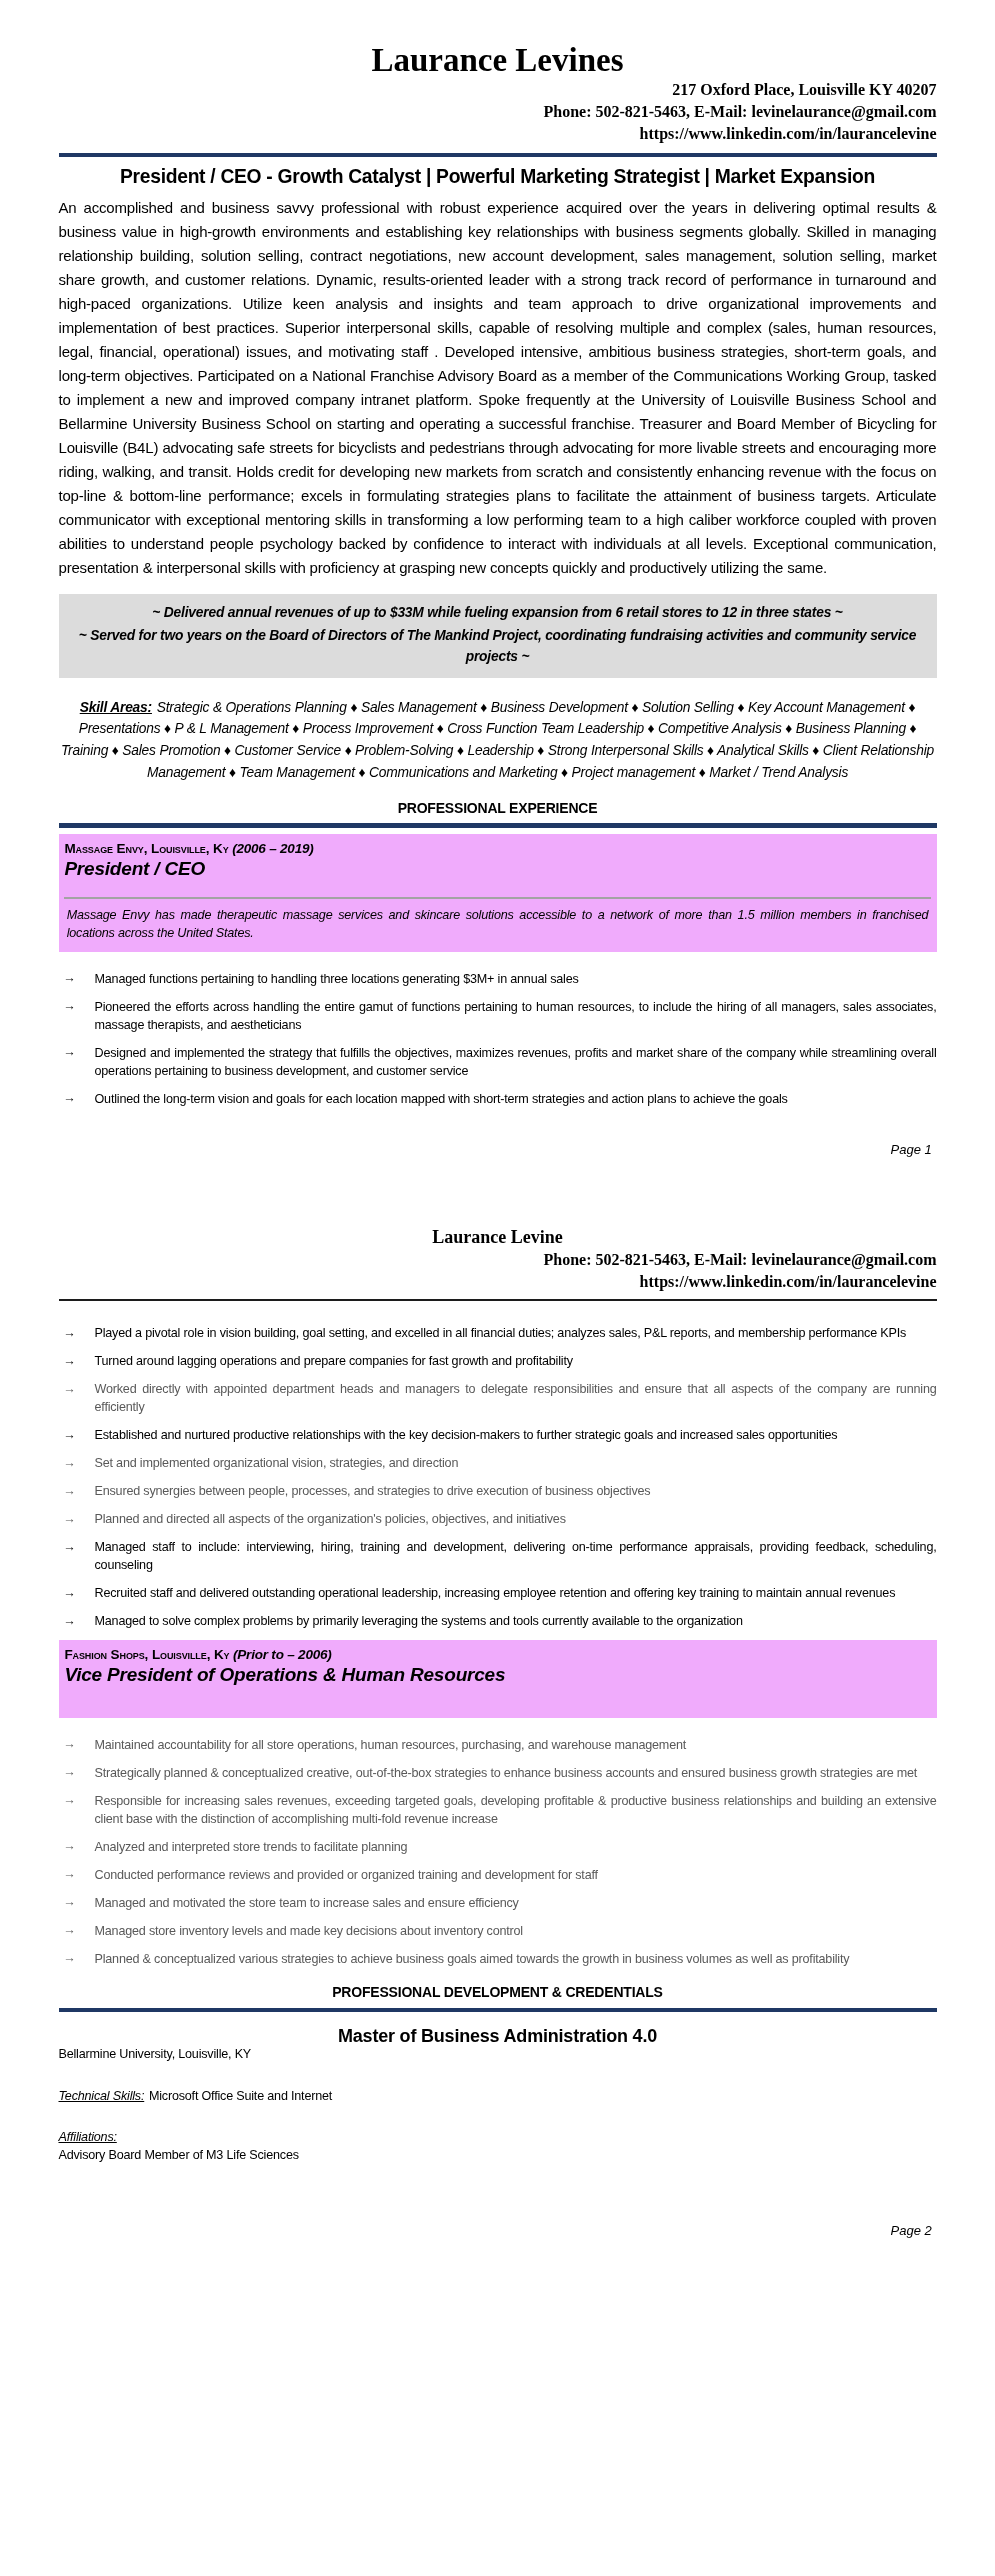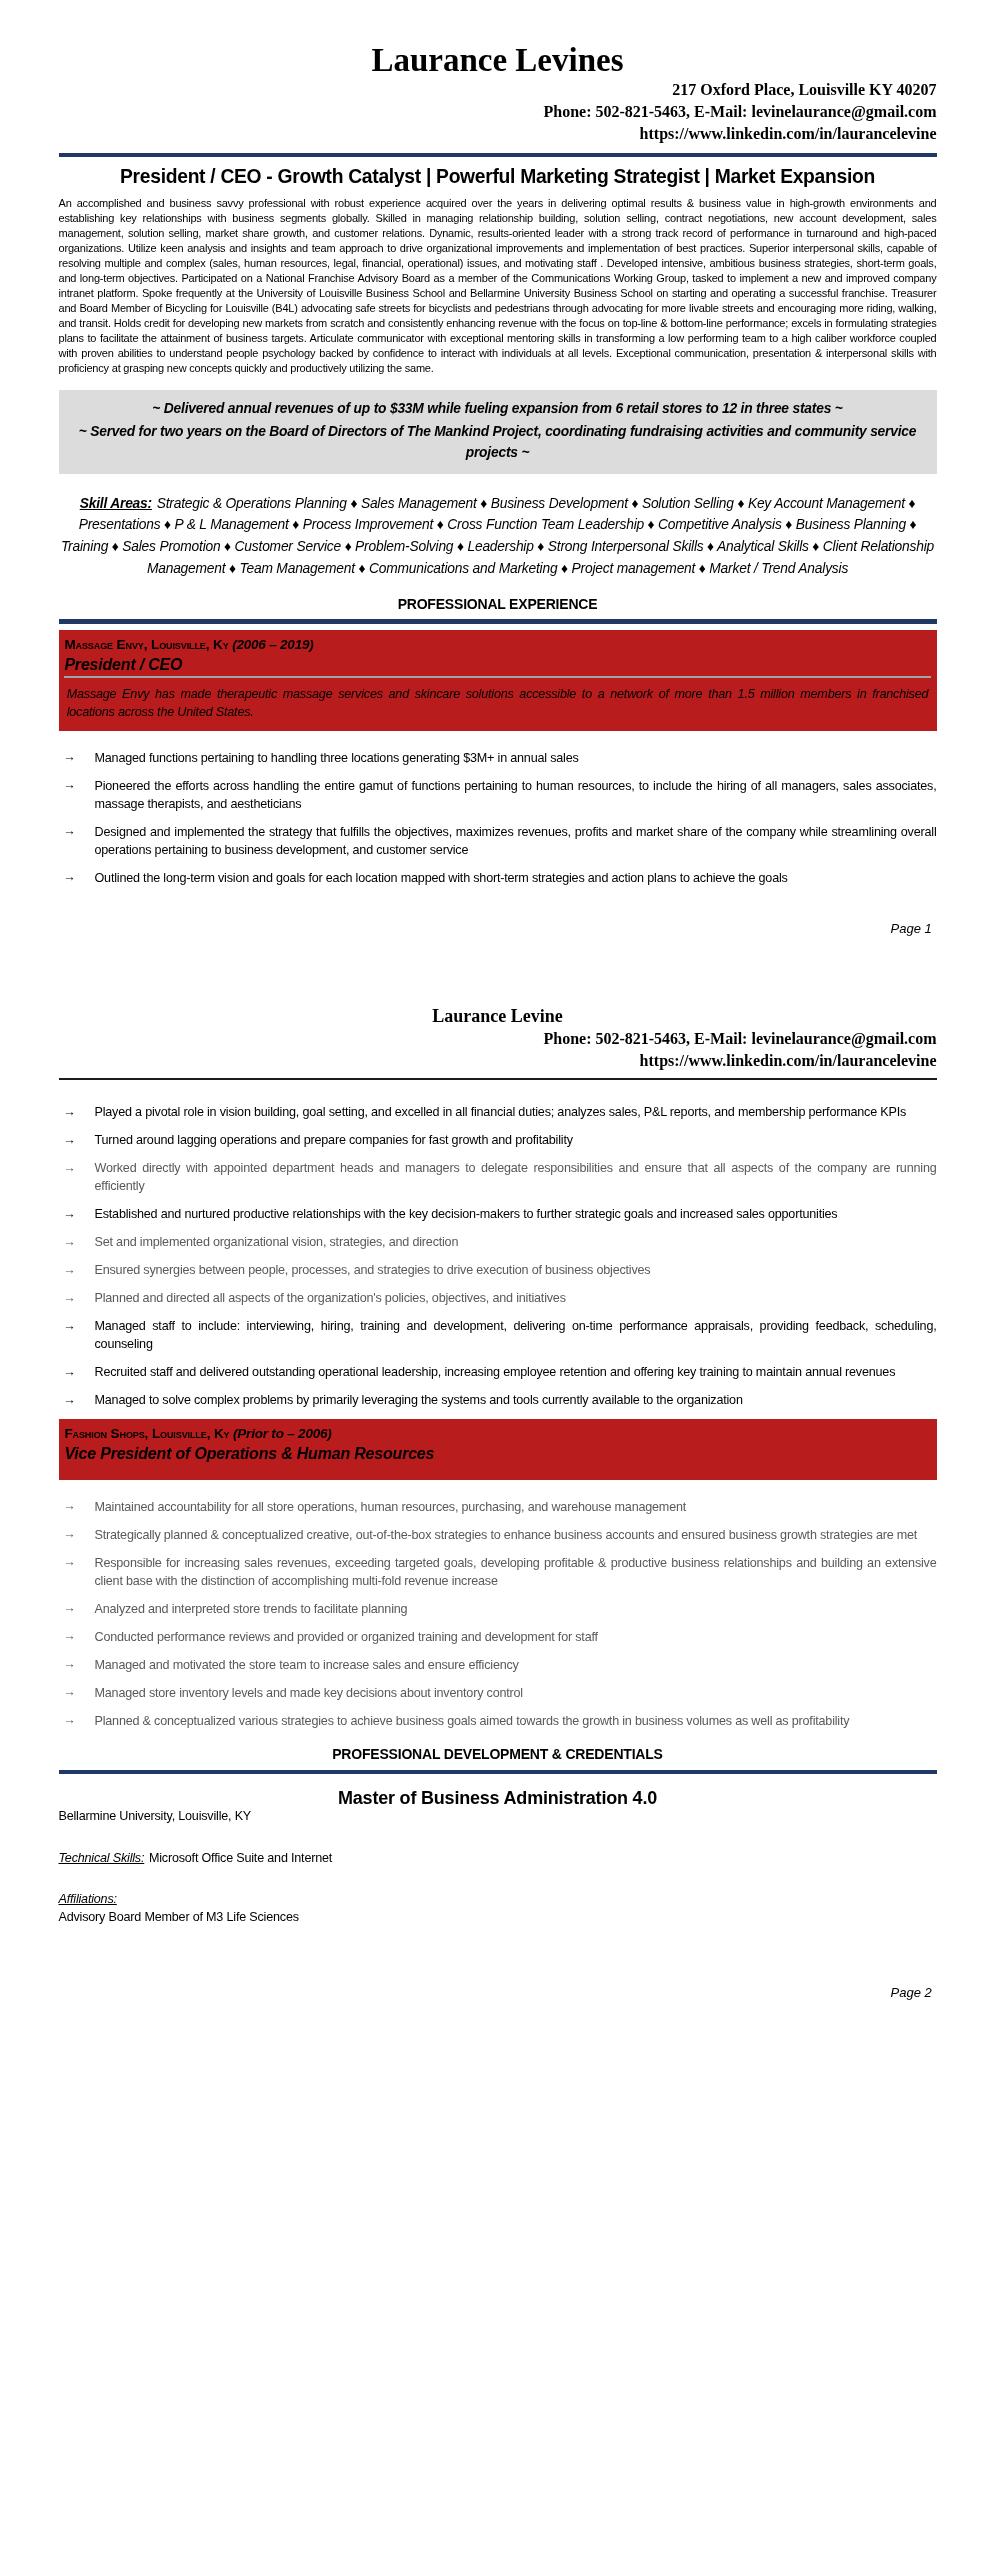--- a/index.html
+++ b/index.html
@@ -17,40 +17,40 @@
   .doc-name { font-size:33px; font-weight:bold; text-align:center; line-height:37px; }
   .doc-name2 { font-size:18px; font-weight:bold; text-align:center; line-height:23.4px; }
   .contact-line { font-size:16px; font-weight:bold; text-align:right; line-height:22px; }
 
   .rule-blue { height:4.7px; background:#1F3864; margin-top:7.6px; }
   .rule-thin { height:1.8px; background:#1c1c1c; margin-top:5.9px; }
   .rule-gray { height:2.3px; background:#A3A3A3; }
 
   .headline { font-size:19.3px; font-weight:bold; text-align:center; margin-top:8.8px; letter-spacing:-0.3px; }
 
-  .body-text { font-size:11px; line-height:15px; letter-spacing:-0.2px; }
+  .body-text { font-size:15px; line-height:24px; letter-spacing:-0.2px; }
   .summary { text-align:justify; margin-top:7.6px; }
 
   .hlbox {
     background:#DCDCDC; margin-top:14px; padding:8.2px 15px 9.4px;
     font-size:13.8px; line-height:21.7px; font-weight:bold; font-style:italic;
     text-align:center; letter-spacing:-0.2px;
   }
   .hl-item + .hl-item { margin-top:1.2px; }
 
   .skills { margin-top:19px; font-size:13.8px; line-height:21.7px; font-style:italic; text-align:center; letter-spacing:-0.2px; }
   .skills .lbl { font-weight:bold; text-decoration:underline; margin-right:4.7px; }
 
   .sechead { margin-top:16.4px; font-size:14px; font-weight:bold; text-align:center; letter-spacing:-0.2px; }
 
-  .jobband { background:#b91c1c; margin-top:5.9px; padding:4.7px 5.9px 0; }
+  .jobband { background:#f0abfc; margin-top:5.9px; padding:4.7px 5.9px 0; }
   .co-line { font-size:13.5px; font-weight:bold; line-height:20px; }
   .co { font-variant:small-caps; letter-spacing:-0.1px; }
   .dates { font-style:italic; margin-left:3.5px; letter-spacing:-0.2px; }
-  .role { font-size:16px; font-weight:bold; font-style:italic; line-height:19px; padding-bottom:2px; letter-spacing:-0.2px; }
+  .role { font-size:19px; font-weight:bold; font-style:italic; line-height:19px; padding-bottom:19px; letter-spacing:-0.2px; }
   .jobblurb { font-size:12.6px; font-style:italic; line-height:18px; text-align:justify; padding:7px 2.3px 10.5px; letter-spacing:-0.2px; }
   .band-pad { padding-bottom:15px; }
 
   .bullets { margin-top:17.6px; }
   .bullet {
     position:relative; padding-left:36px; font-size:12.6px; line-height:18px;
     text-align:justify; margin-bottom:10px; letter-spacing:-0.2px;
   }
   .bullet .arr { position:absolute; left:4.7px; top:-0.6px; }
 

